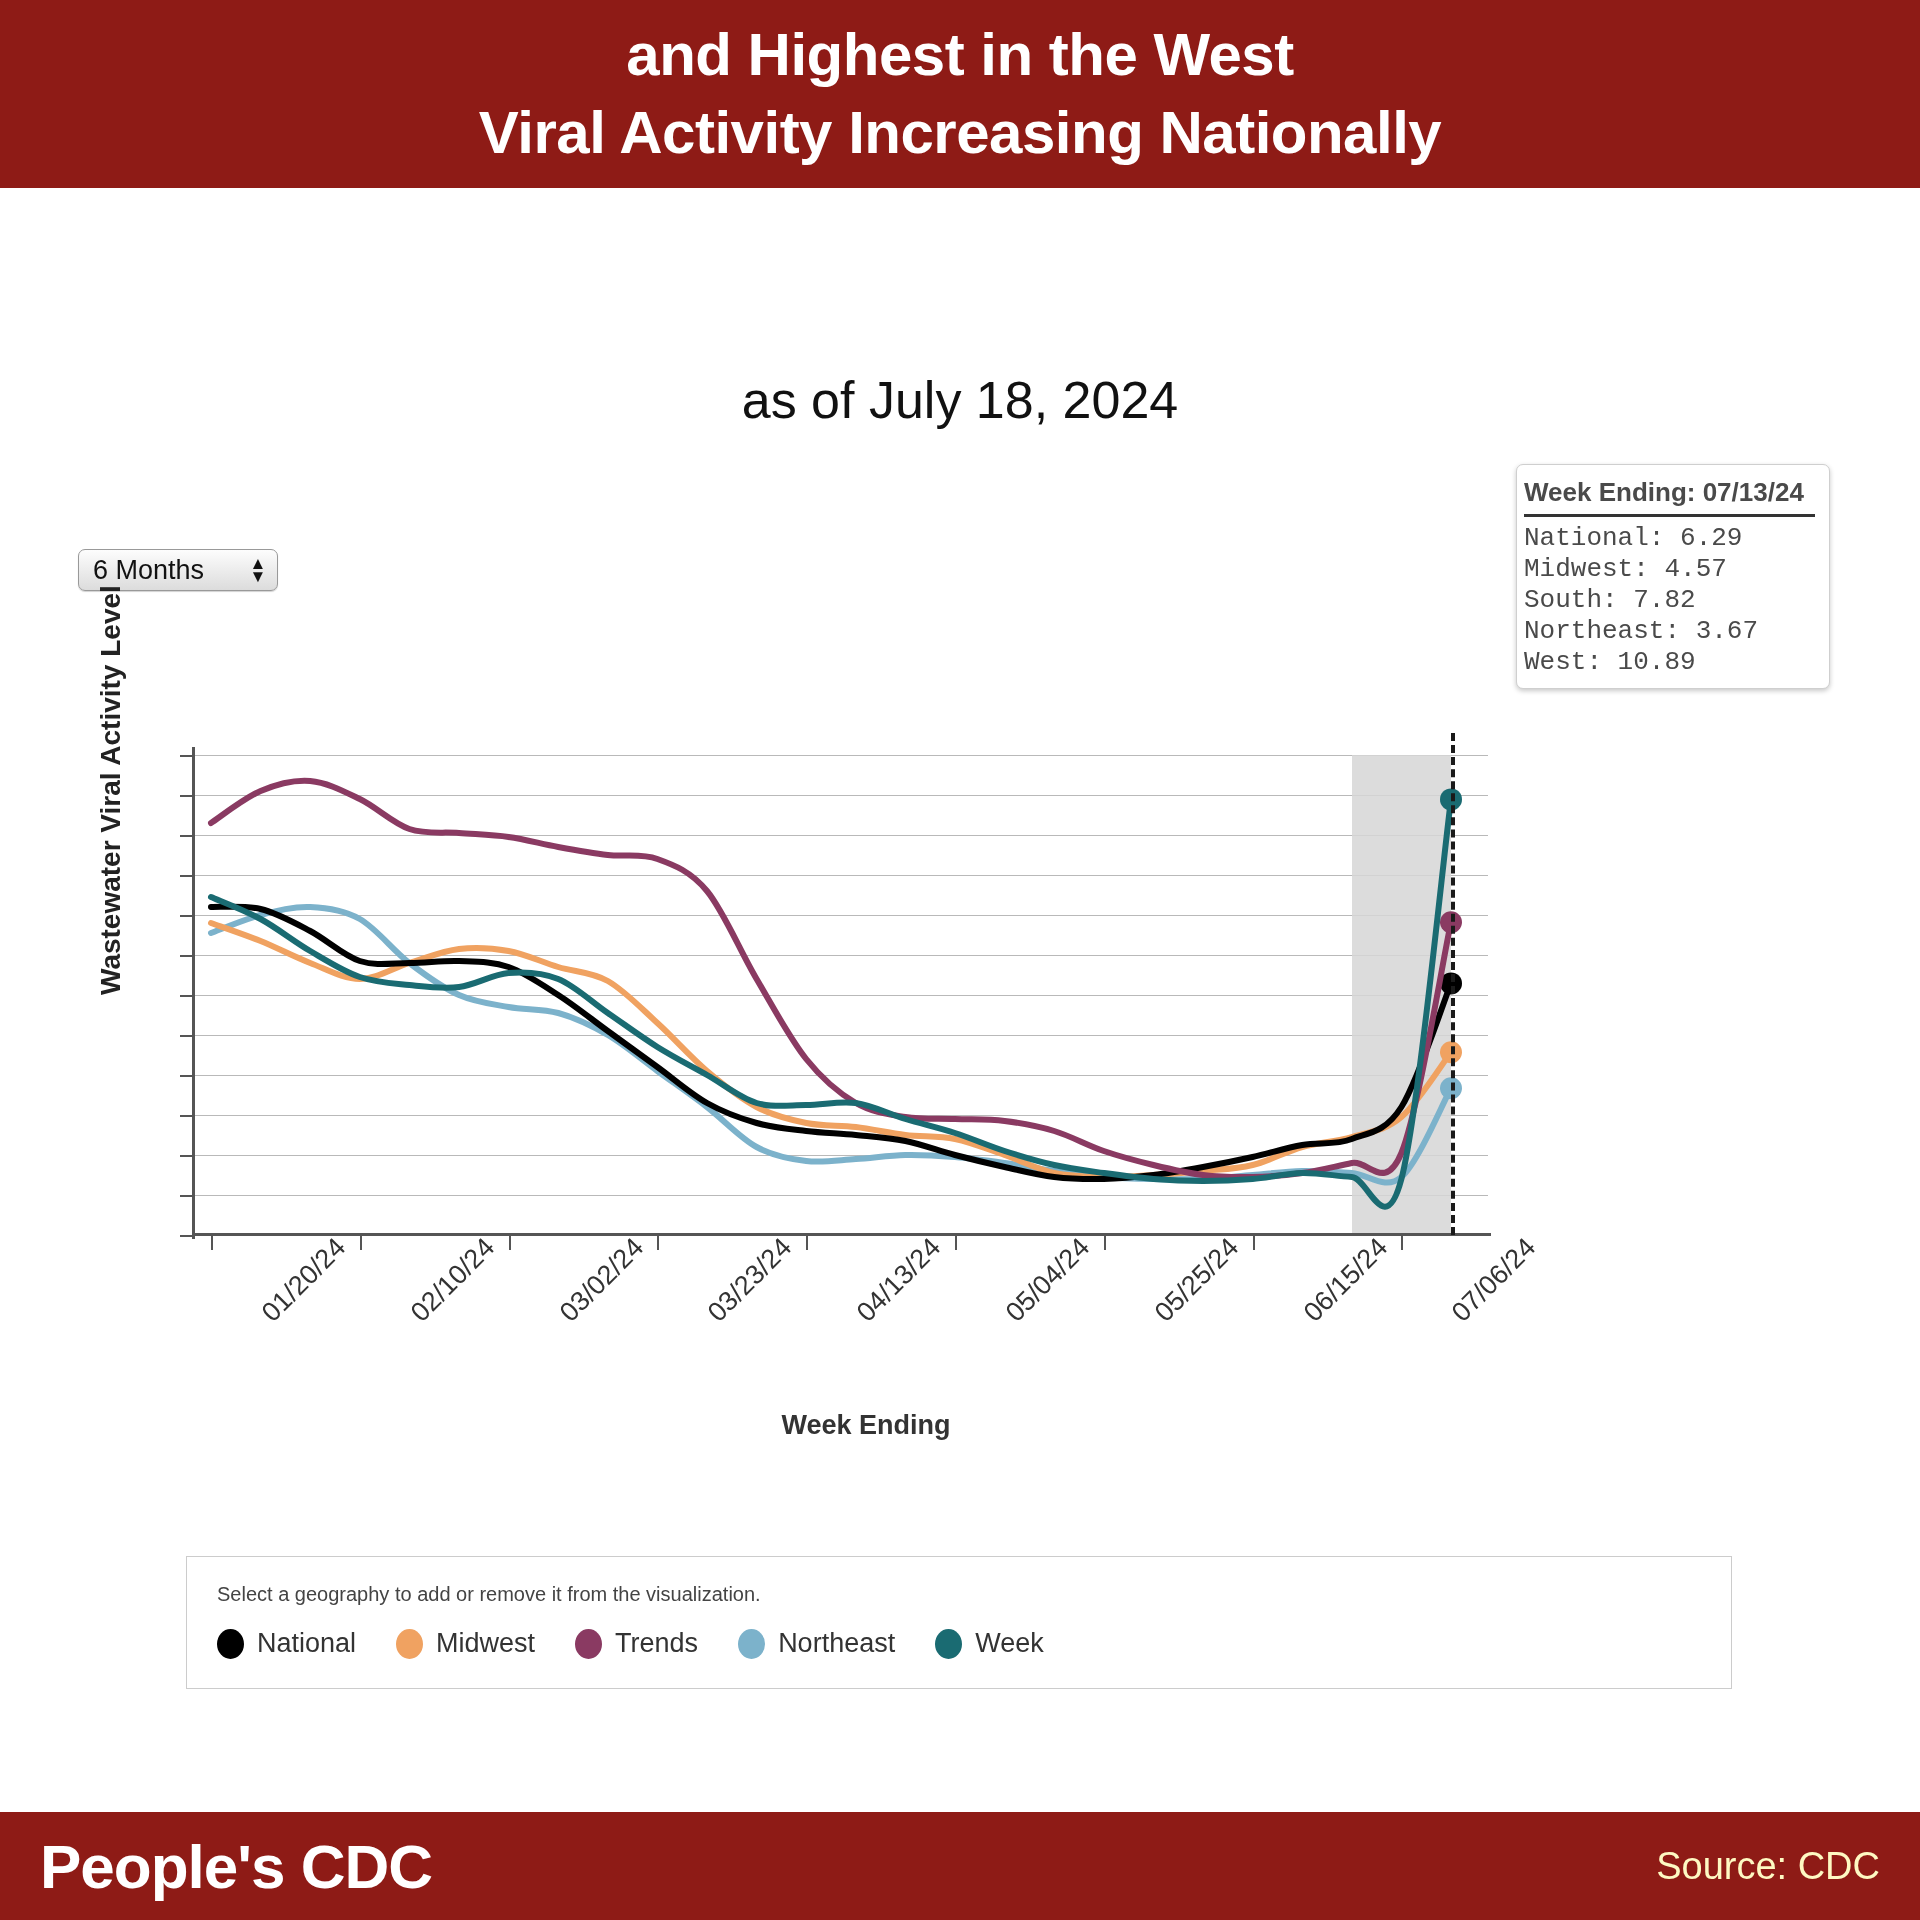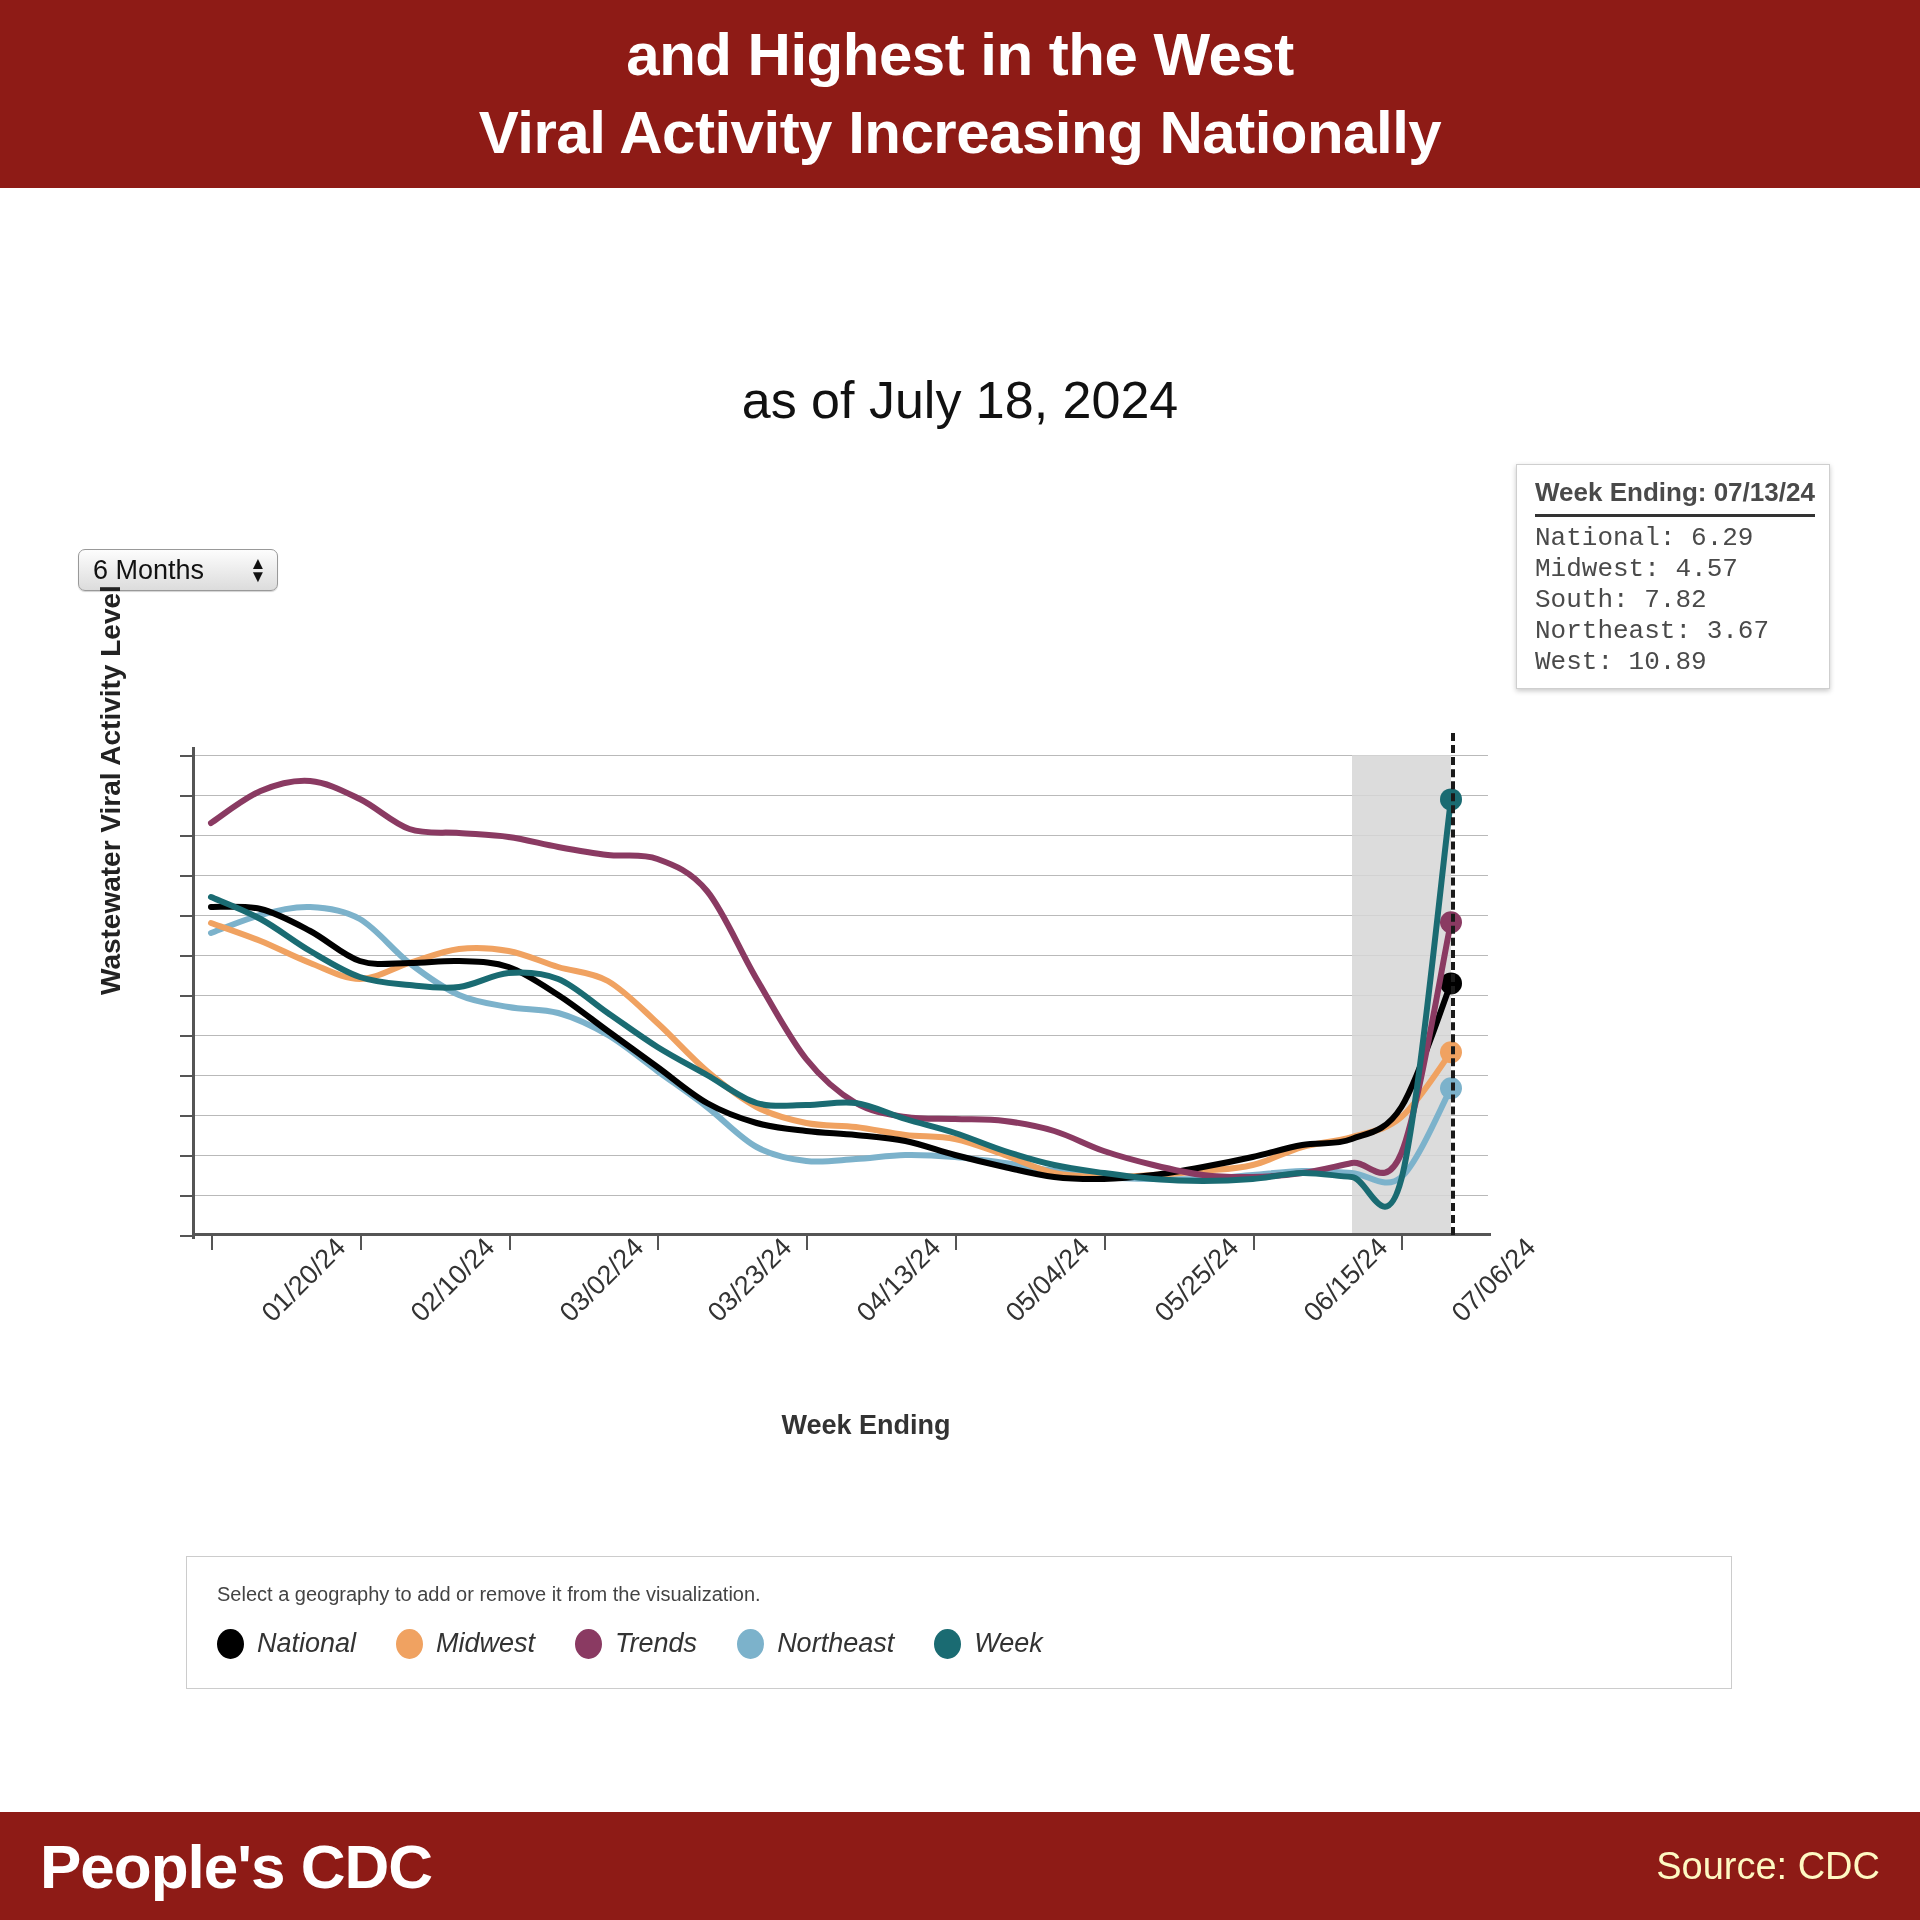--- a/index.html
+++ b/index.html
@@ -22,22 +22,22 @@
             border:1px solid #999;border-radius:7px;
             background:linear-gradient(#fdfdfd,#dcdcdc);
             box-shadow:0 1px 1px rgba(0,0,0,.18);
             display:flex;align-items:center;padding:0 8px 0 14px;box-sizing:border-box;}
   .dropdown-label{font-size:27px;color:#111;flex:1;}
   .spinner{display:flex;flex-direction:column;align-items:center;justify-content:center;line-height:0;width:22px;}
   .spinner i{font-style:normal;font-size:17px;color:#111;line-height:13px;}
 
   
   .tooltip{position:absolute;left:1516px;top:-96px;width:314px;
-           background:#fff;border:1px solid #cfcfcf;border-radius:0;
-           box-shadow:0 2px 5px rgba(0,0,0,.22);padding:12px 14px 10px 18px;box-sizing:border-box;z-index:40;}
+           background:#fff;border:1px solid #cfcfcf;border-radius:7px;
+           box-shadow:0 2px 5px rgba(0,0,0,.22);padding:12px 14px 10px 7px;box-sizing:border-box;z-index:40;}
   .tt-title{font-size:26px;font-weight:bold;color:#4a4a4a;padding-bottom:6px;border-bottom:3px solid #333;}
   .tt-rows{padding-top:6px;}
   .tt-row{font-size:26px;color:#4a4a4a;line-height:31px;font-family:Liberation Mono, monospace;}
 
   
   .plot{position:absolute;left:193px;top:195px;width:1295px;height:480px;}
   .plot-bg{position:absolute;left:0;top:0;right:0;bottom:0;}
   .gridline{position:absolute;left:0;width:100%;height:1px;background:#b9b9b9;}
   .axis-y{position:absolute;left:-1px;top:-8px;width:3px;height:492px;background:#555;}
   .axis-x{position:absolute;left:-1px;bottom:-1px;width:1299px;height:3px;background:#555;}
@@ -56,21 +56,21 @@
   svg.lines{position:absolute;left:0;top:0;width:1295px;height:480px;overflow:visible;}
   svg.lines path{fill:none;stroke-width:6;stroke-linecap:round;stroke-linejoin:round;}
 
   
   .legend{position:absolute;left:186px;top:1556px;width:1546px;height:133px;
           border:1px solid #cccccc;background:#fff;box-sizing:border-box;padding:26px 30px;}
   .legend-help{font-size:20px;color:#444;}
   .legend-items{display:flex;align-items:center;margin-top:22px;}
   .legend-item{display:flex;align-items:center;margin-right:40px;cursor:pointer;}
   .legend-dot{width:27px;height:30px;border-radius:50%;margin-right:13px;}
-  .legend-text{font-size:27px;color:#333;font-style:italic;}
+  .legend-text{font-size:27px;color:#333;}
 
   .footer{position:absolute;left:0;bottom:0;width:1920px;height:108px;background:#8E1B16;
           display:flex;align-items:center;justify-content:space-between;padding:0 40px;box-sizing:border-box;}
   .brand{color:#fff;font-size:62px;font-weight:bold;letter-spacing:-1px;}
   .source{color:#fef9c3;font-size:38px;}
 </style>
 </head>
 <body>
 
 <div id="page">

